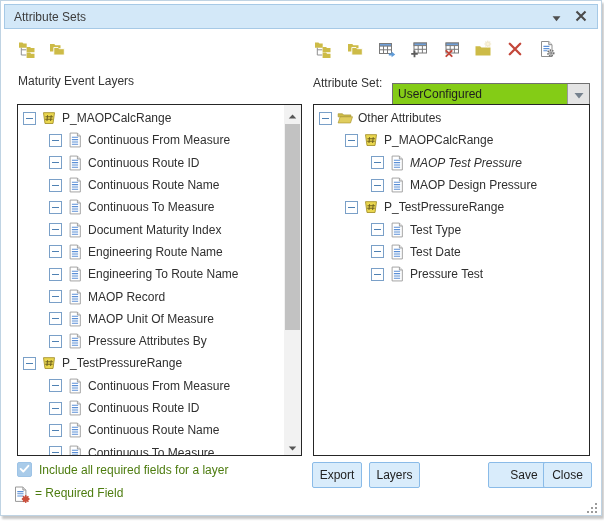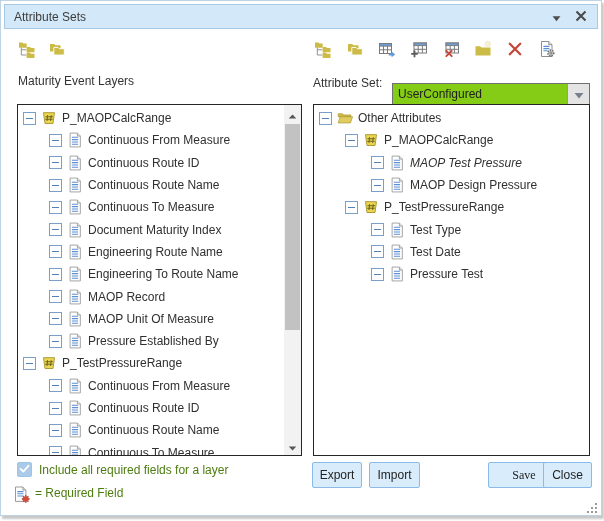--- a/index.html
+++ b/index.html
@@ -70,21 +70,21 @@
   .required-ic svg{width:18px;height:18px;display:block;}
   .btn{
     position:absolute;top:461px;height:26px;
     background:var(--button-bg,#d9ecfb);
     border:1px solid var(--button-border,#8abbe8);
     border-radius:2px;color:#222;font-family:"Liberation Sans","DejaVu Sans",sans-serif;
     font-size:12px;padding:0;text-align:center;
   }
   #btn-export{left:311px;width:50px;}
   #btn-import{left:368px;width:51px;}
-  #btn-save{left:487px;width:72px;font-family:Liberation Serif, serif;}
+  #btn-save{left:487px;width:72px;}
   #btn-close{left:542px;width:49px;}
   .grip{position:absolute;right:3px;bottom:3px;width:12px;height:12px;}
 </style>
 </head>
 <body>
 
 <div class="window">
 
   <div class="titlebar">
     <span class="title">Attribute Sets</span>
@@ -327,21 +327,21 @@
         </div>
         <div class="tree-row" style="padding-left: 31px;">
           <span class="expander"></span>
           <span class="node-ic">
             <svg viewBox="0 0 18 18">
               <path d="M3.5 1.2h8.2l3.3 3.3v12.3H3.5z" fill="#fff" stroke="#999"></path>
               <path d="M11.7 1.2v3.3H15" fill="#e4e4e4" stroke="#999"></path>
               <path d="M5.5 6h7M5.5 8.6h7M5.5 11.2h7M5.5 13.8h7" stroke="#5b8fd6" stroke-width="1.2"></path>
             </svg>
           </span>
-          <span class="node-label">Pressure Established By</span>
+          <span class="node-label">Pressure Attributes By</span>
         </div>
         <div class="tree-row" style="padding-left: 5px;">
           <span class="expander"></span>
           <span class="node-ic">
             <svg viewBox="0 0 18 18">
               <path d="M2.8 3h12.4l-1.7 12.2H4.5z" fill="#ead74f" stroke="#a5922c"></path>
               <path d="M7.4 5.8l-.7 6.6M11.5 5.8l-.7 6.6M5 7.6h8.4M4.7 10.4h8.4" stroke="#6d5f1e" stroke-width="1.1" fill="none"></path>
             </svg>
           </span>
           <span class="node-label">P_TestPressureRange</span>
@@ -513,21 +513,21 @@
           <path d="M4.3 5.6h6.2M4.3 7.8h6.2M4.3 10h6.2" stroke="#5b8fd6" stroke-width="1.1"></path>
           <g stroke="#cb4f3c" stroke-width="1.8" stroke-linecap="round">
             <path d="M12.7 9.9v6.2M9.6 13h6.2M10.5 10.8l4.4 4.4M14.9 10.8l-4.4 4.4"></path>
           </g>
         </svg>
       </span>
     <span>= Required Field</span>
   </div>
 
   <button class="btn" id="btn-export">Export</button>
-  <button class="btn" id="btn-import">Import</button>
+  <button class="btn" id="btn-import">Layers</button>
   <button class="btn" id="btn-save">Save</button>
   <button class="btn" id="btn-close">Close</button>
 
   <span class="grip"><svg viewBox="0 0 12 12" width="12" height="12">
         <g fill="#9b9b9b">
           <rect x="9" y="1" width="2" height="2"></rect>
           <rect x="9" y="5" width="2" height="2"></rect>
           <rect x="5" y="5" width="2" height="2"></rect>
           <rect x="9" y="9" width="2" height="2"></rect>
           <rect x="5" y="9" width="2" height="2"></rect>

